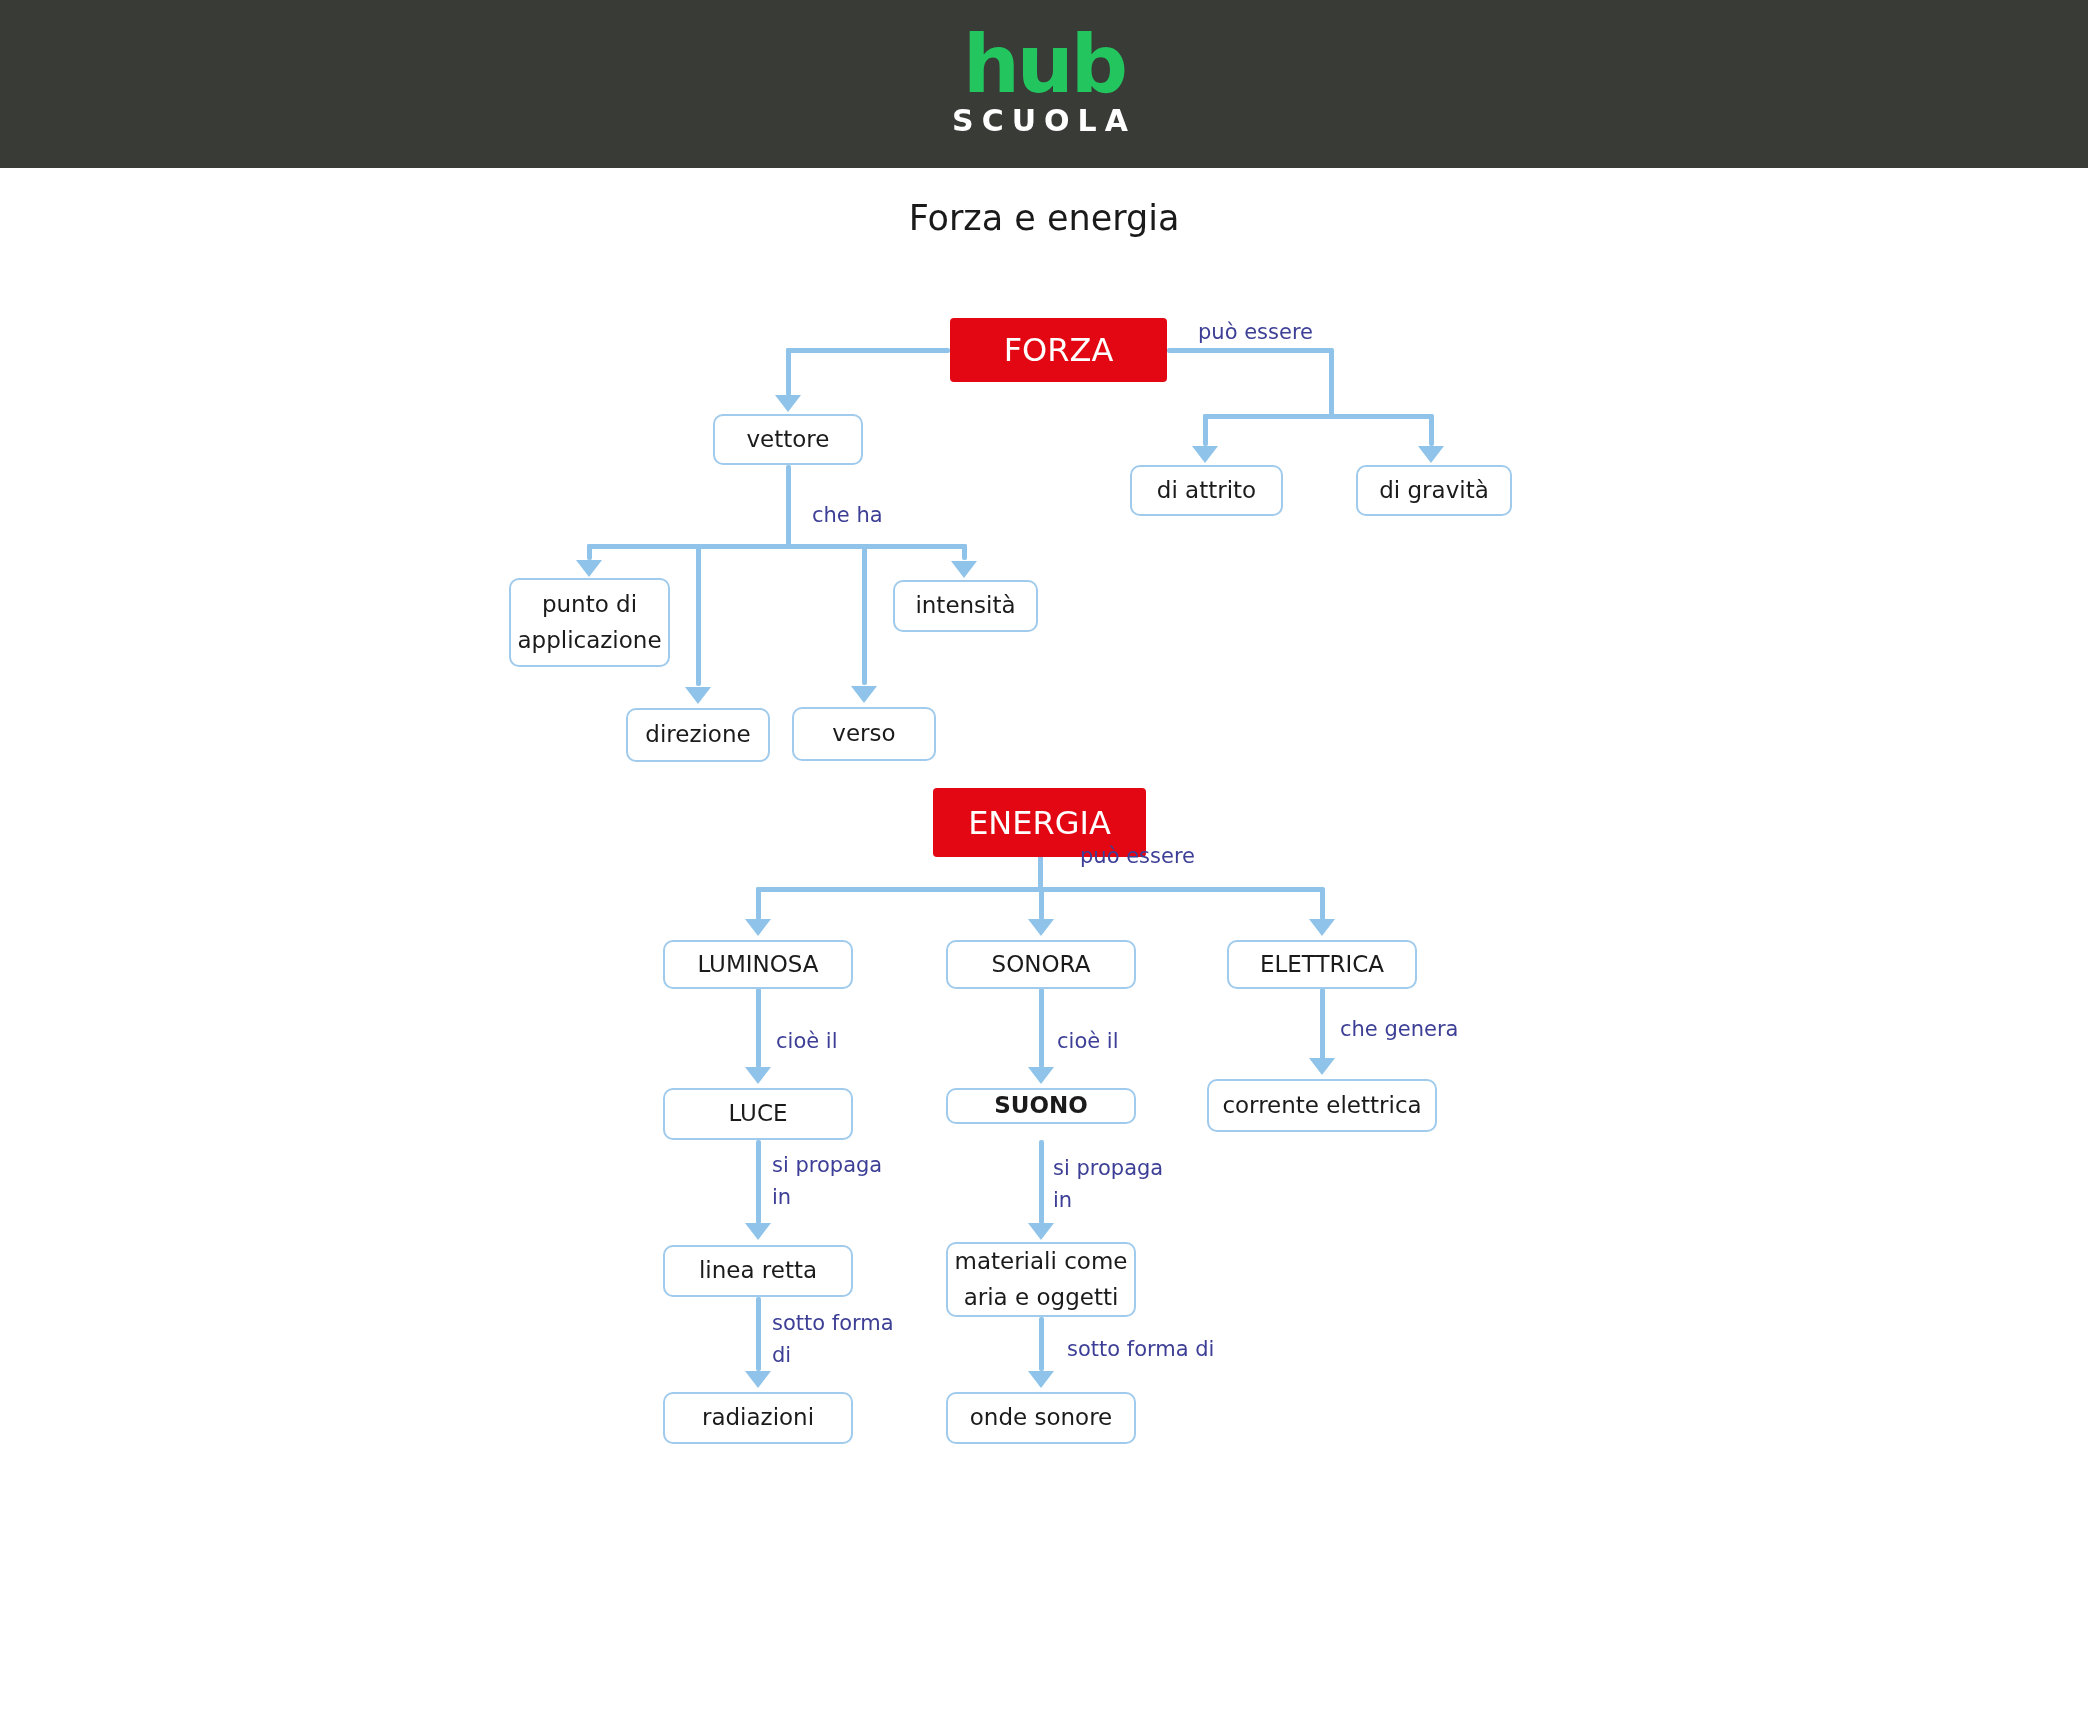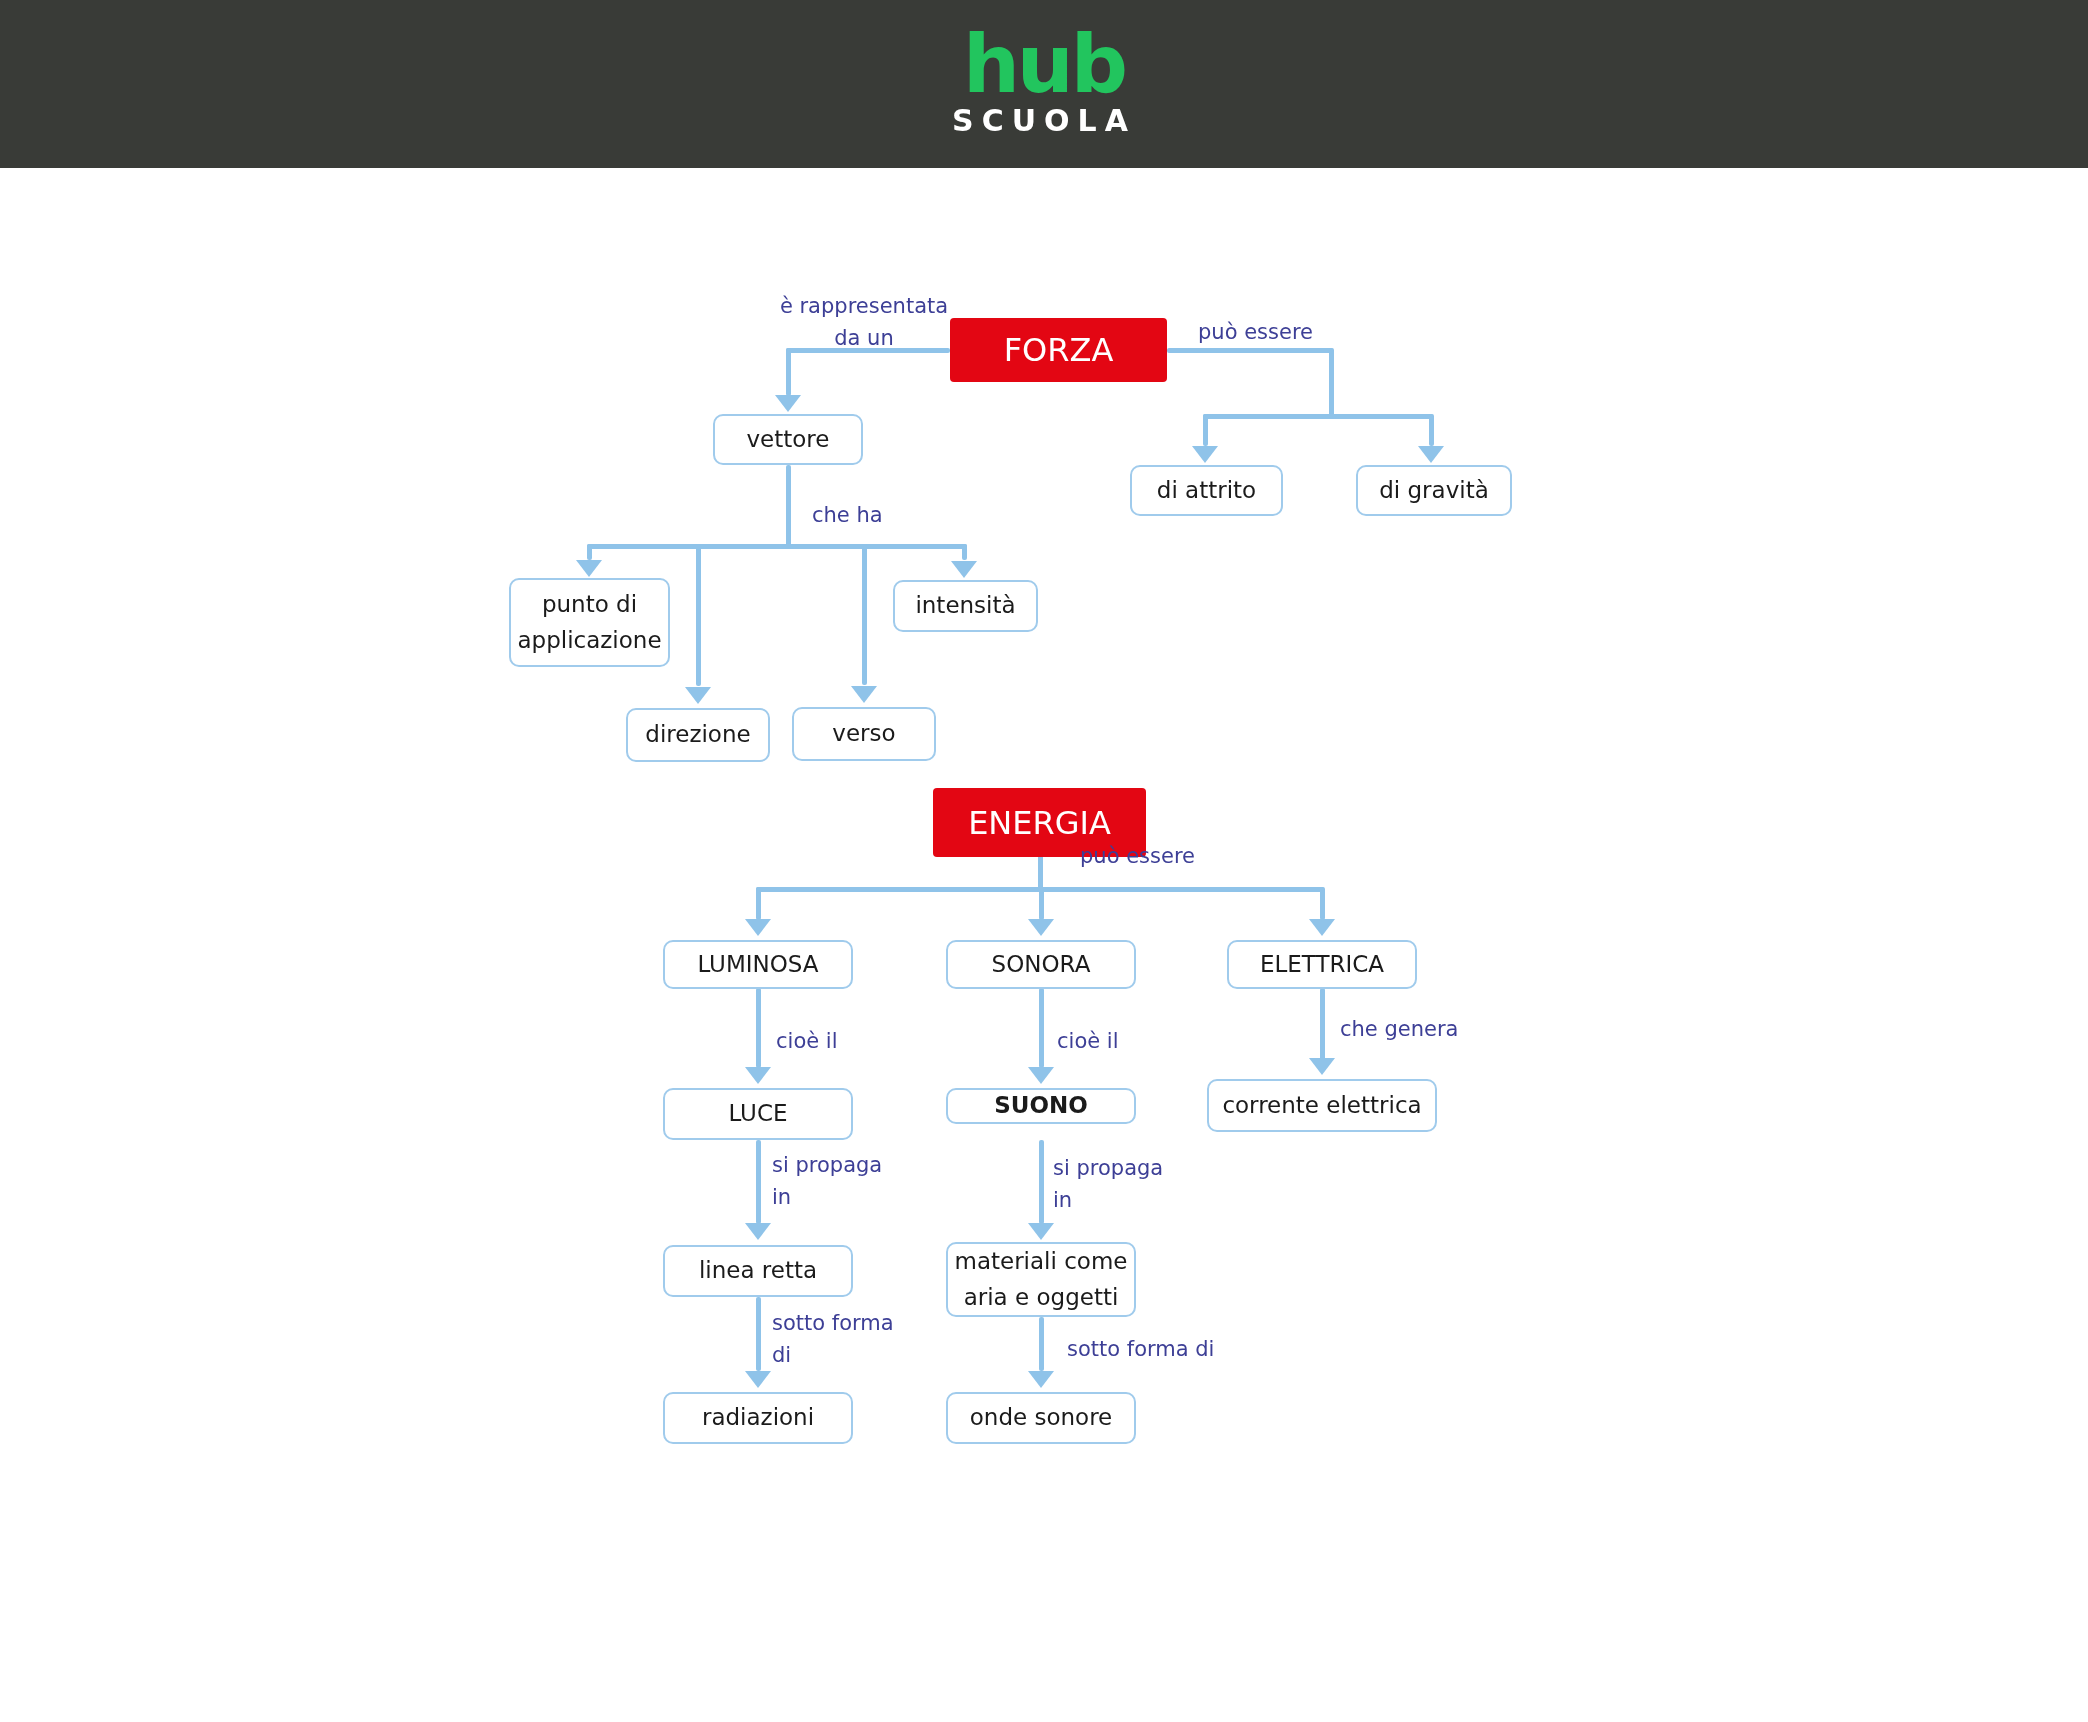--- a/index.html
+++ b/index.html
@@ -34,20 +34,21 @@
 
 <div class="page">
 
   <div class="band header">
     <div class="logo">
       <div class="logo-hub">hub</div>
       <div class="logo-scuola">SCUOLA</div>
     </div>
   </div>
 
+  <div class="title">Forza e energia</div>
 
   <div class="hline" style="left:786px;top:348px;width:164px;"></div>
   <div class="vline" style="left:786px;top:348px;height:48px;"></div>
   <div class="arrow" style="left:775px;top:395px;"></div>
 
   <div class="vline" style="left:786px;top:465px;height:82px;"></div>
   <div class="hline" style="left:587px;top:544px;width:380px;"></div>
 
   <div class="vline" style="left:587px;top:544px;height:16px;"></div>
   <div class="arrow" style="left:576px;top:560px;"></div>
@@ -124,22 +125,20 @@
   <div class="node" style="left:946px;top:1088px;width:190px;height:36px;font-weight:bold;">SUONO</div>
   <div class="node" style="left:1207px;top:1079px;width:230px;height:53px;">corrente elettrica</div>
 
   <div class="node" style="left:663px;top:1245px;width:190px;height:52px;">linea retta</div>
   <div class="node" style="left:946px;top:1242px;width:190px;height:75px;">materiali come
 aria e oggetti</div>
 
   <div class="node" style="left:663px;top:1392px;width:190px;height:52px;">radiazioni</div>
   <div class="node" style="left:946px;top:1392px;width:190px;height:52px;">onde sonore</div>
 
-  <div class="lbl center" style="left:744px;top:291px;width:240px;">è rappresentata
-da un</div>
   <div class="lbl" style="left:1198px;top:317px;">può essere</div>
   <div class="lbl" style="left:812px;top:500px;">che ha</div>
   <div class="lbl" style="left:1080px;top:841px;">può essere</div>
   <div class="lbl" style="left:776px;top:1026px;">cioè il</div>
   <div class="lbl" style="left:1057px;top:1026px;">cioè il</div>
   <div class="lbl" style="left:1340px;top:1014px;">che genera</div>
   <div class="lbl" style="left:772px;top:1150px;">si propaga
 in</div>
   <div class="lbl" style="left:1053px;top:1153px;">si propaga
 in</div>

